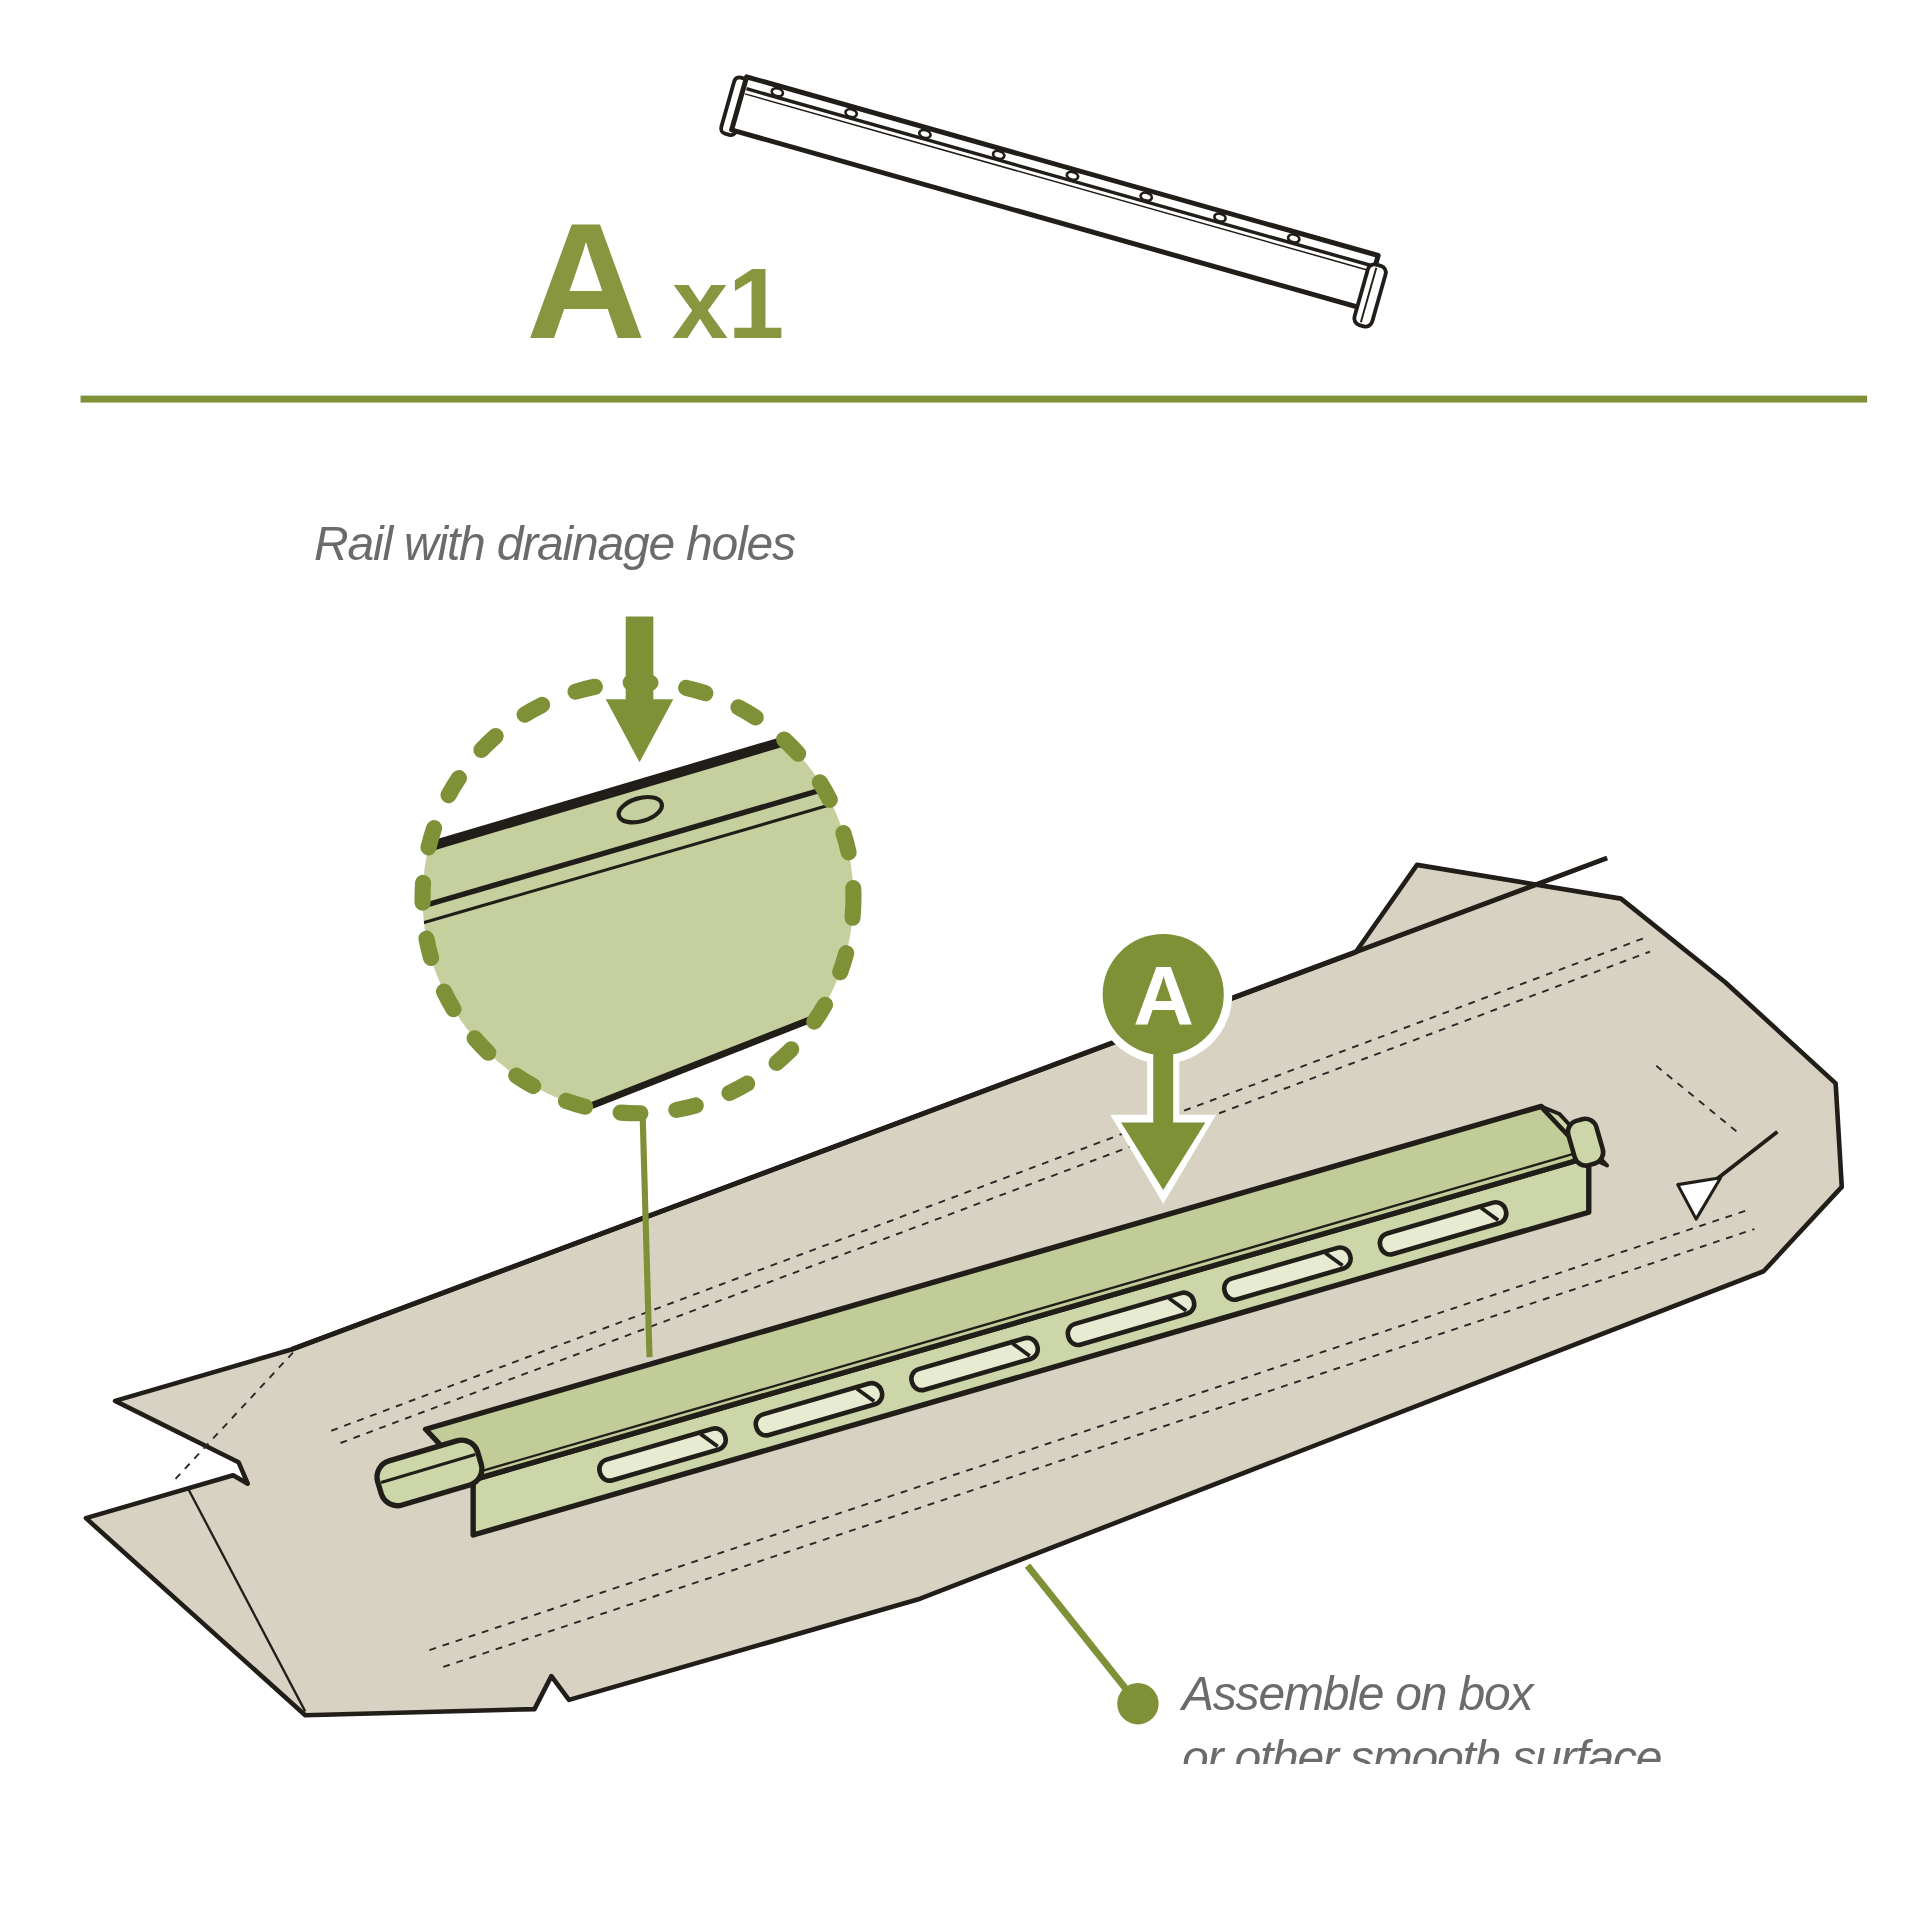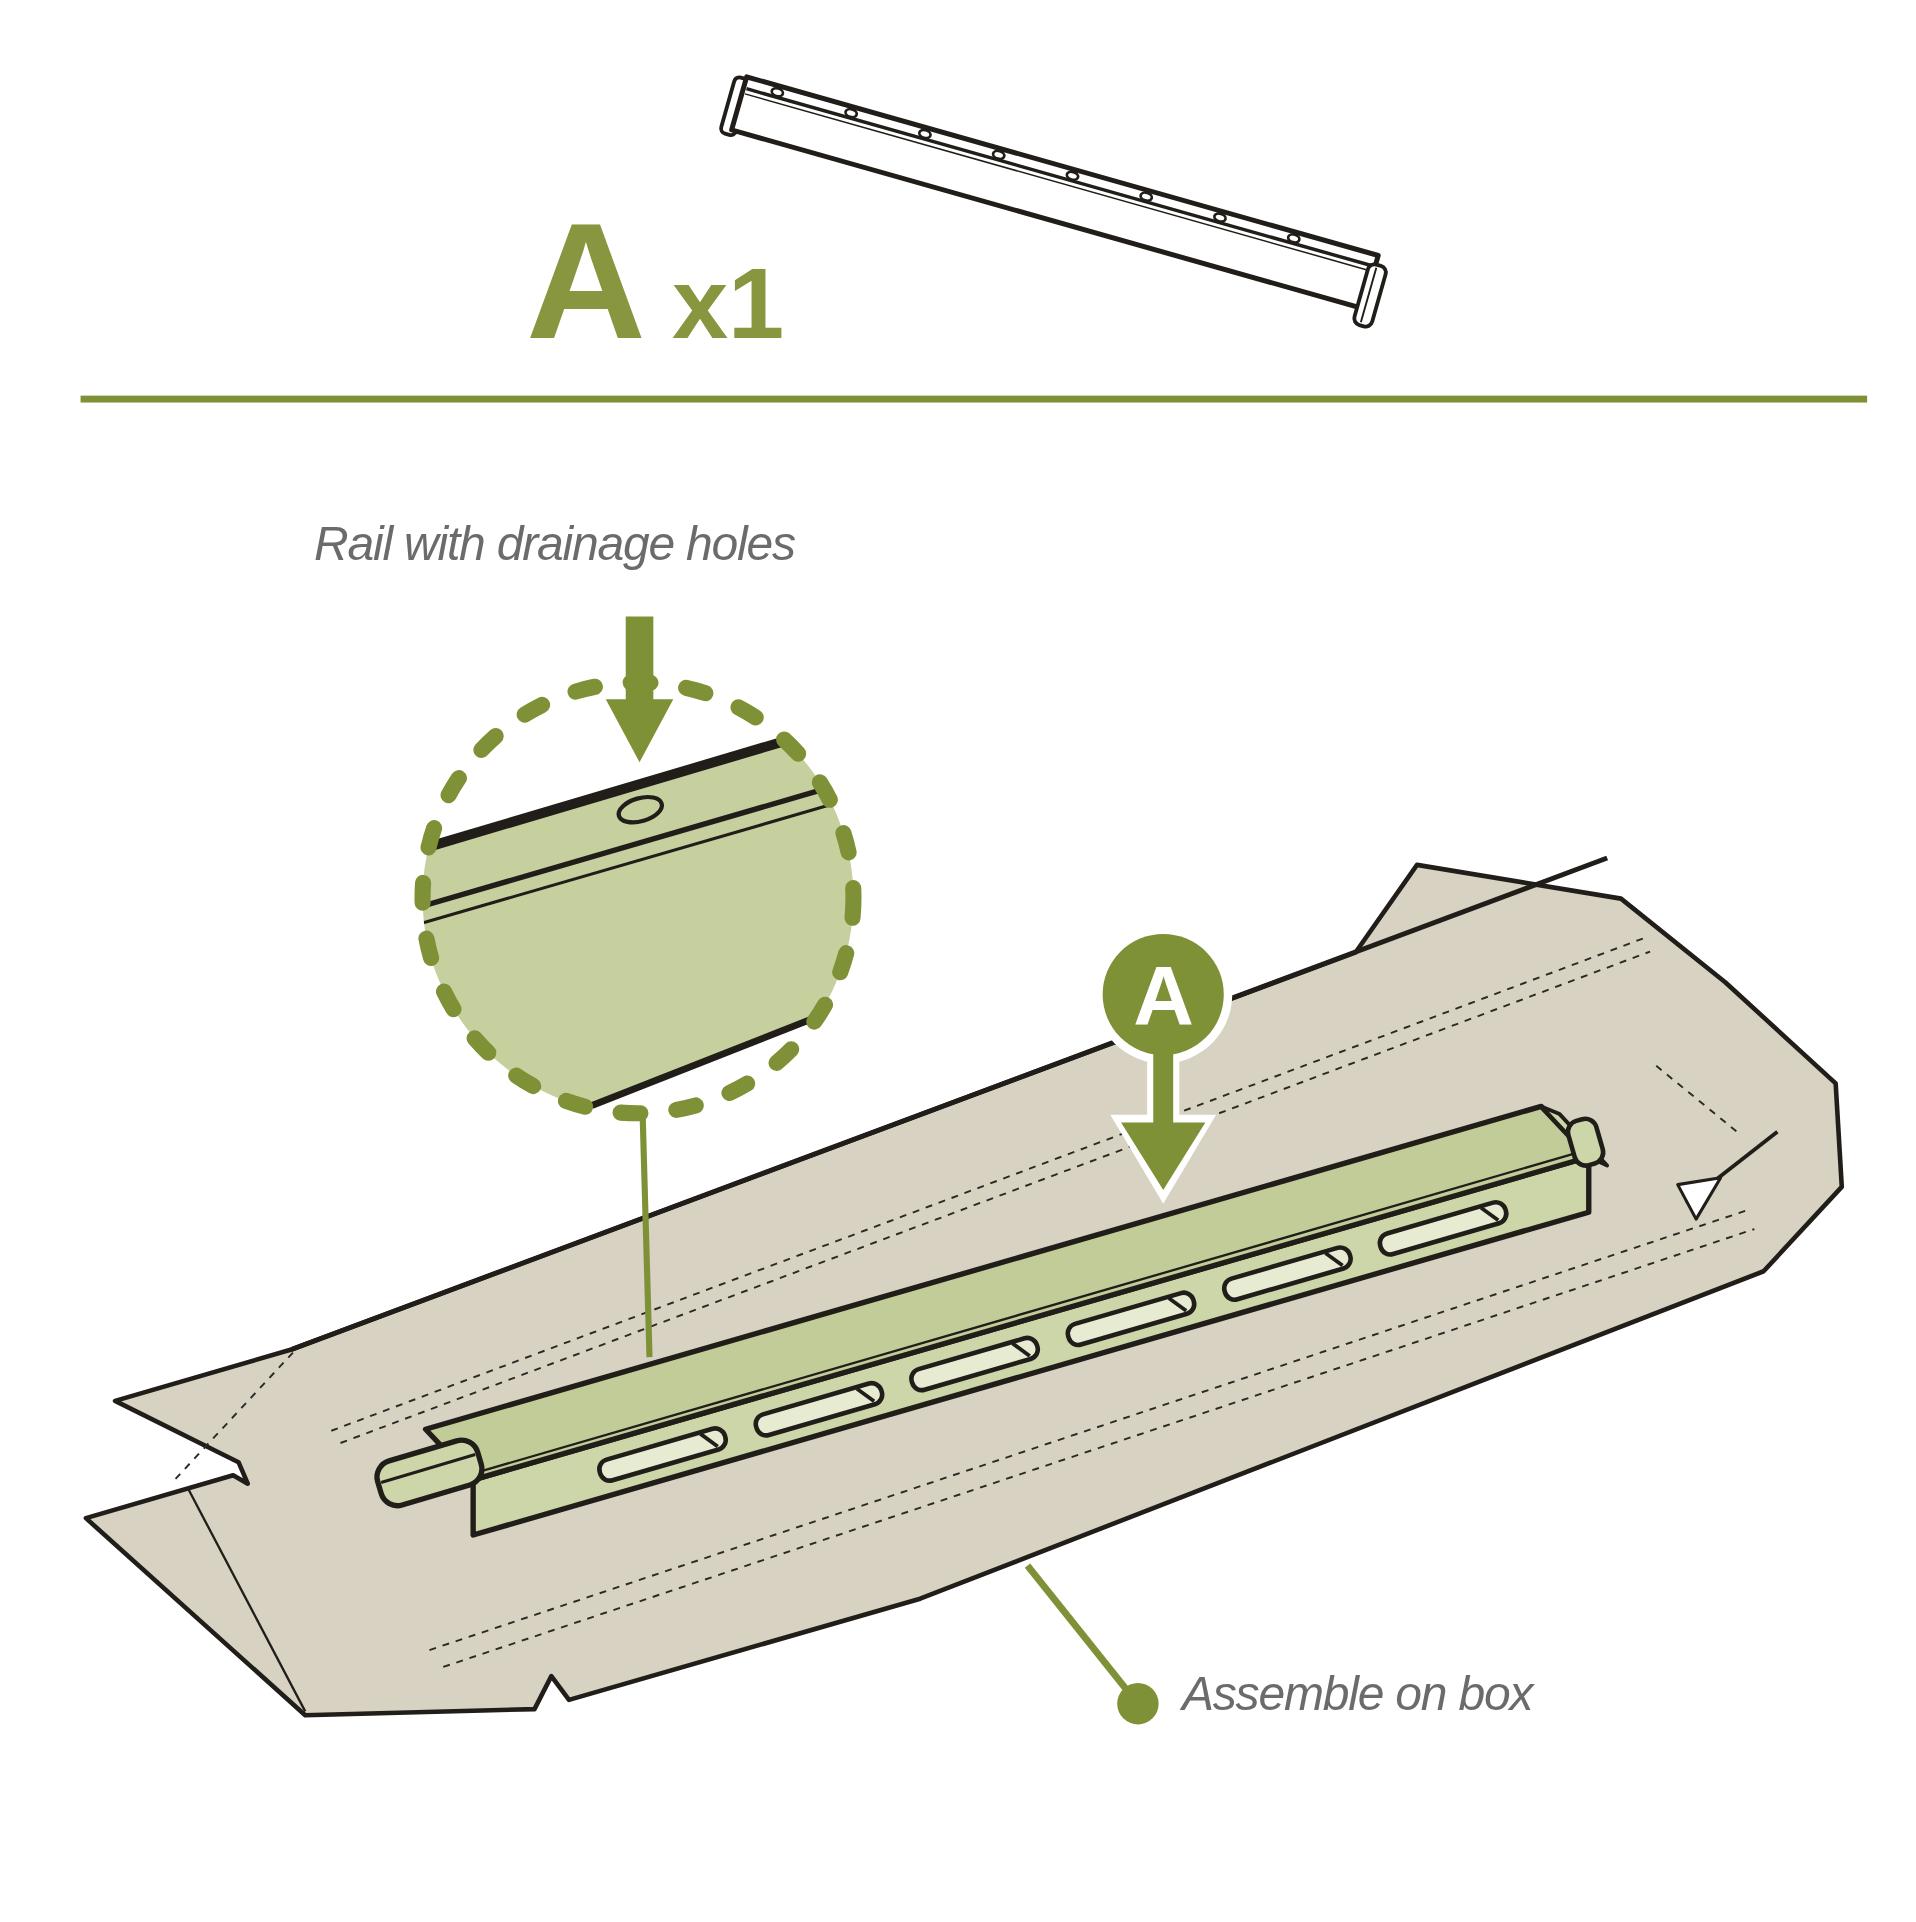--- a/index.html
+++ b/index.html
@@ -208,16 +208,17 @@
   <div class="part-label">
     <span class="part-letter">A</span><span class="part-count">x1</span>
   </div>
 
   <div class="caption detail-caption">Rail with drainage holes</div>
 
   <div class="badge-letter">A</div>
 
   <div class="caption assemble-caption">
     <div>Assemble on box</div>
+    <div>or other smooth surface</div>
   </div>
 
 </div>
 
 
 </body></html>

